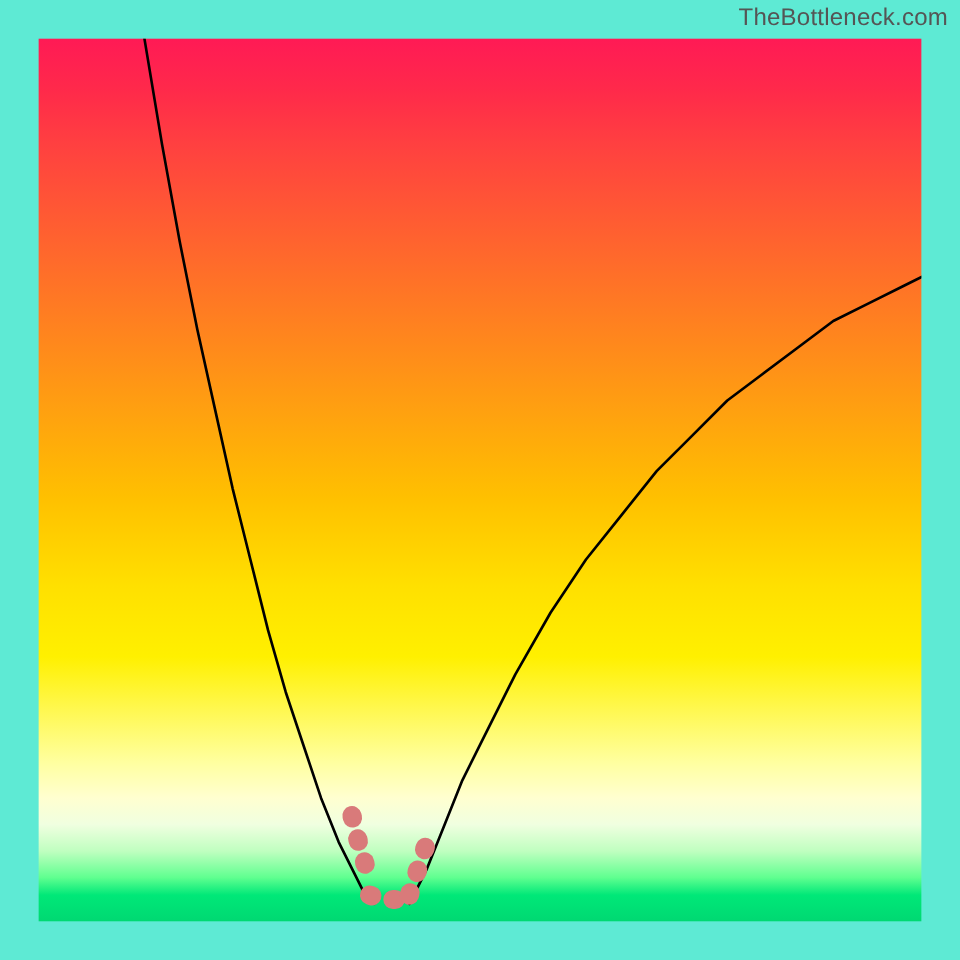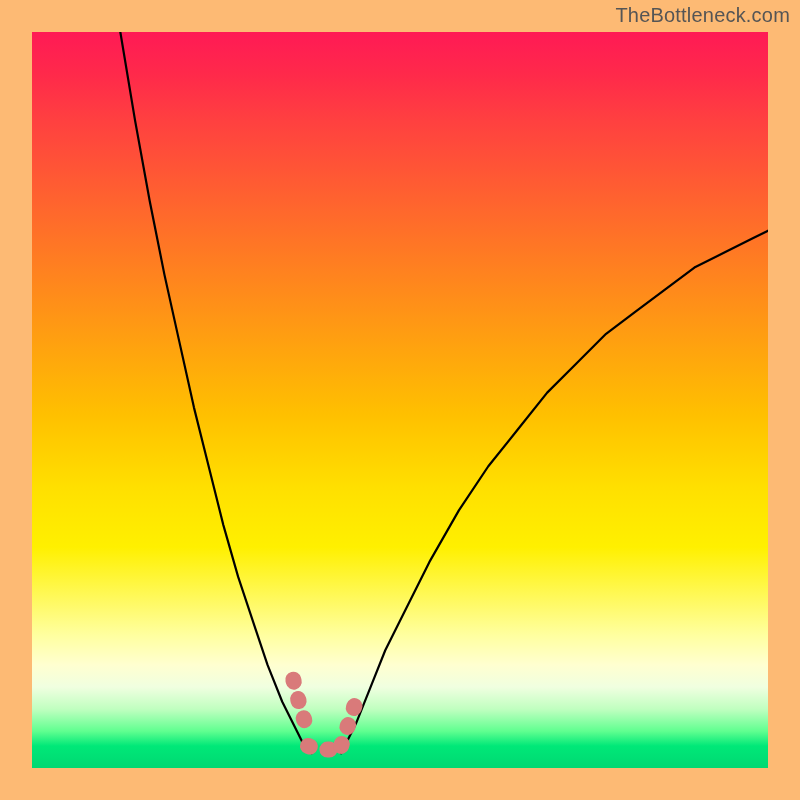--- a/index.html
+++ b/index.html
@@ -9,21 +9,21 @@
     background: #000;
     position: relative;
     font-family: Arial, sans-serif;
   }
   .frame {
     position: absolute;
     top: 0;
     left: 0;
     width: 800px;
     height: 800px;
-    background: #fdba74;
+    background: #5eead4;
   }
   .plot {
     position: absolute;
     top: 32px;
     left: 32px;
     width: 736px;
     height: 736px;
     overflow: hidden;
   }
   .gradient {

